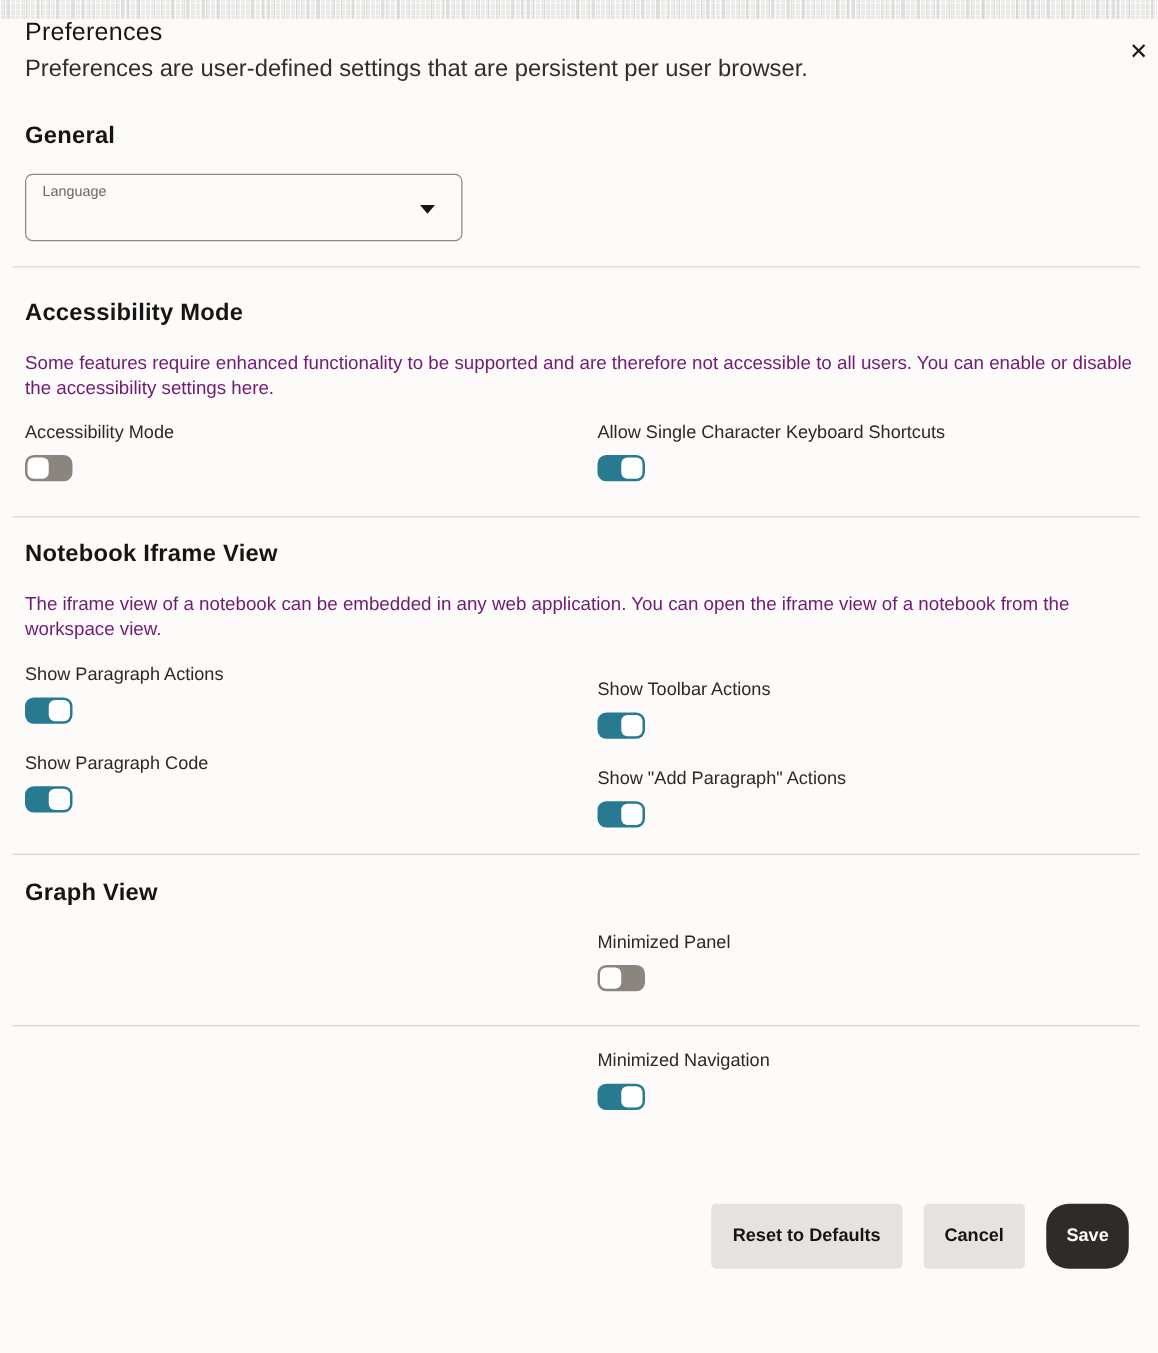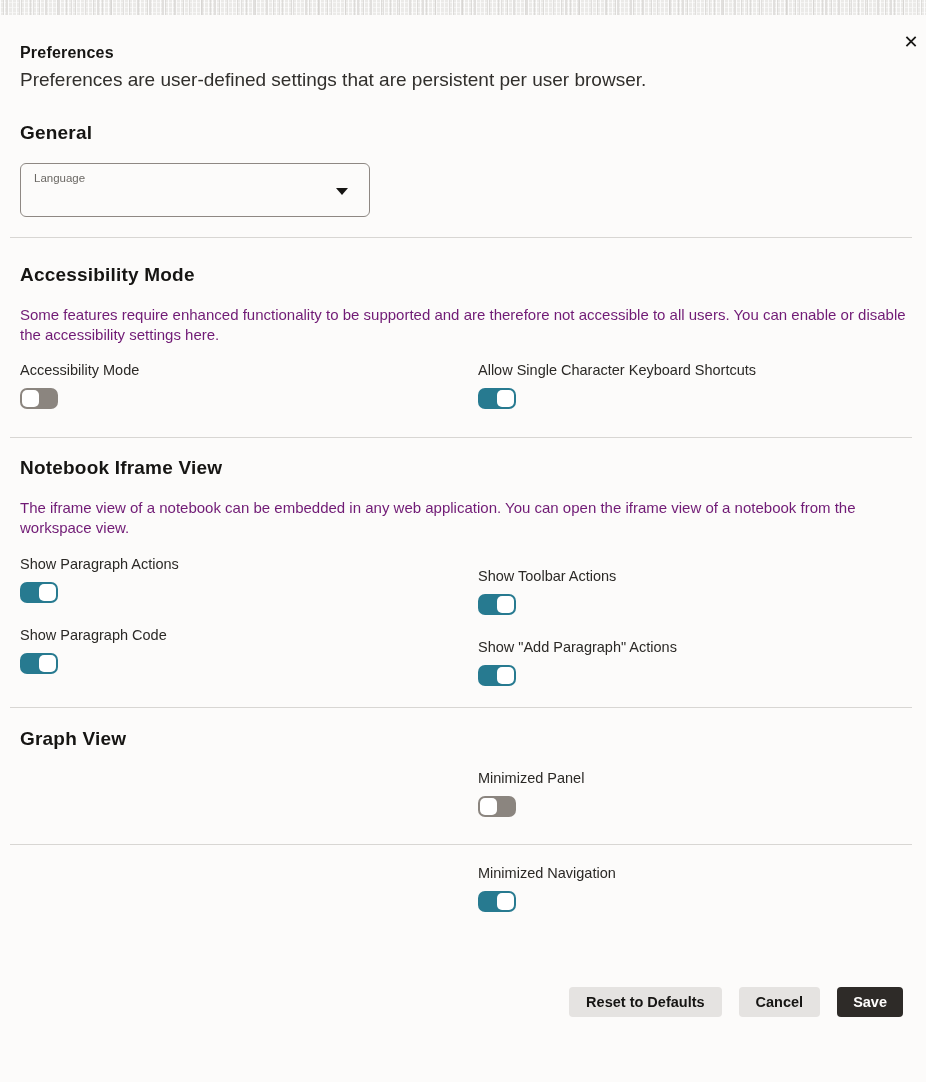--- a/index.html
+++ b/index.html
@@ -15,21 +15,21 @@
     height:15px;
     background-color:#ebeae8;
     background-image:
       repeating-linear-gradient(90deg, rgba(255,255,255,.85) 0 1px, transparent 1px 4px),
       repeating-linear-gradient(90deg, transparent 0 3px, rgba(208,206,203,.55) 3px 4px, transparent 4px 9px),
       repeating-linear-gradient(90deg, transparent 0 6px, rgba(222,220,218,.8) 6px 8px, transparent 8px 13px),
       repeating-linear-gradient(0deg, transparent 0 2px, rgba(255,255,255,.45) 2px 3px, transparent 3px 5px);
   }
   .content { padding:0 14px 0 20px; }
 
-  .dlg-title { margin-top:29px; font-size:16px; font-weight:700; letter-spacing:.2px; }
+  .dlg-title { font-size:20px; font-weight:400; letter-spacing:.2px; }
   .dlg-sub   { margin-top:7px; font-size:19px; color:#312f2c; }
 
   .close-btn {
     position:absolute; top:30px; right:3px;
     width:24px; height:24px; border:none; background:transparent;
     font-size:18px; line-height:24px; color:#161513; cursor:pointer;
     font-family:"DejaVu Sans", sans-serif; padding:0;
   }
 
   h2 { font-size:19px; font-weight:700; color:#161513; letter-spacing:.2px; }
@@ -78,26 +78,26 @@
     background:#fff; border-radius:5px;
   }
   .toggle[data-state="on"]  .knob { left:19px; }
   .toggle[data-state="off"] .knob { left:2px; }
 
   footer {
     margin-top:75px; display:flex; justify-content:flex-end;
     gap:17px; padding-right:9px;
   }
   .btn {
-    height:30px; border:none; border-radius:4px;
+    height:52px; border:none; border-radius:4px;
     font-family:"Liberation Sans", sans-serif;
     font-size:14.5px; font-weight:700; cursor:pointer;
   }
   .btn-light { background:#e5e3e1; color:#161513; padding:0 17px; }
-  .btn-dark  { background:#2e2b28; color:#fffefd; padding:0 16px; }
+  .btn-dark  { background:#2e2b28; color:#fffefd; padding:0 16px;border-radius:18px; }
 </style>
 </head>
 <body>
 
 <div class="top-strip"></div>
 
 <button class="close-btn">✕</button>
 
 <div class="content">
 

